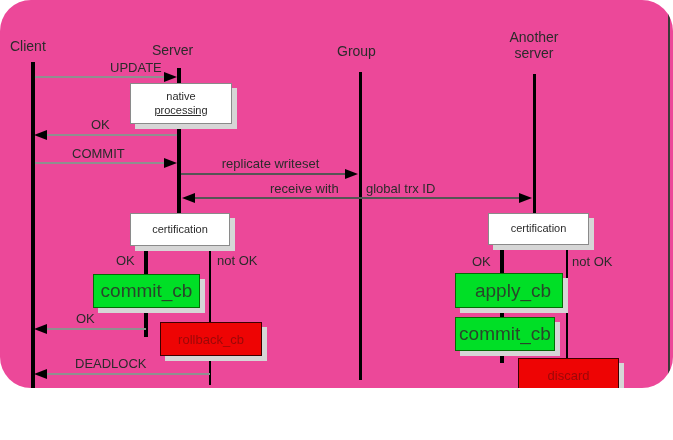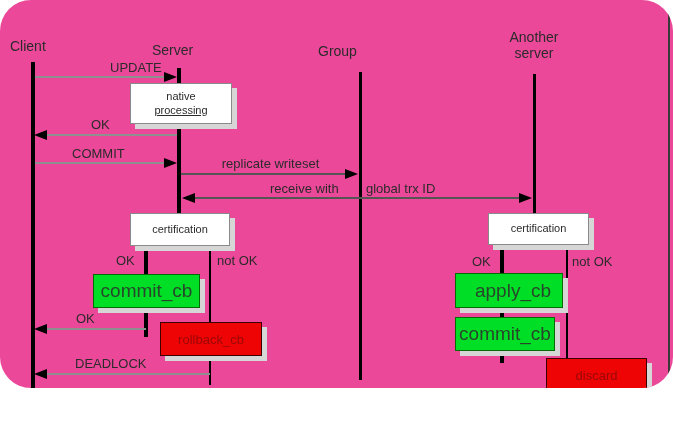--- a/index.html
+++ b/index.html
@@ -32,21 +32,21 @@
   }
   .edge{position:absolute;background:#3a3a3a;z-index:1;}
 </style>
 </head>
 <body>
 
 <div id="stage">
 
   <div class="lbl" style="left:10px;top:38px;">Client</div>
   <div class="lbl" style="left:152px;top:42px;">Server</div>
-  <div class="lbl" style="left:318px;top:43px;">Group</div>
+  <div class="lbl" style="left:337px;top:43px;">Group</div>
   <div class="lbl" style="left:495px;top:29px;width:78px;text-align:center;">
     <span style="display:block;">Another</span>
     <span style="display:block;">server</span>
   </div>
 
   <div class="lifeline" style="left:31px;top:62px;width:4px;height:326px;"></div>
   <div class="lifeline" style="left:177px;top:68px;width:4px;height:145px;"></div>
   <div class="lifeline" style="left:359px;top:72px;width:3px;height:308px;"></div>
   <div class="lifeline" style="left:533px;top:74px;width:3px;height:139px;"></div>
   <div class="lifeline" style="left:144px;top:244px;width:4px;height:93px;"></div>
@@ -95,17 +95,17 @@
 
   <div class="msg" style="left:116px;top:253px;">OK</div>
   <div class="msg" style="left:217px;top:253px;">not OK</div>
   <div class="msg" style="left:472px;top:254px;">OK</div>
   <div class="msg" style="left:572px;top:254px;">not OK</div>
 
   <div class="gbox" style="left:93px;top:274px;width:105px;height:32px;">commit_cb</div>
   <div class="rbox" style="left:160px;top:322px;width:100px;height:32px;">rollback_cb</div>
   <div class="gbox" style="left:455px;top:273px;width:98px;height:33px;padding-left:8px;">apply_cb</div>
   <div class="gbox" style="left:455px;top:317px;width:98px;height:32px;">commit_cb</div>
-  <div class="rbox" style="left:518px;top:358px;width:99px;height:33px;margin-left:28px;">discard</div>
+  <div class="rbox" style="left:518px;top:358px;width:99px;height:33px;">discard</div>
 
   <div class="edge" style="left:668px;top:5px;width:2px;height:428px;"></div>
 
 </div>
 
 </body></html>

